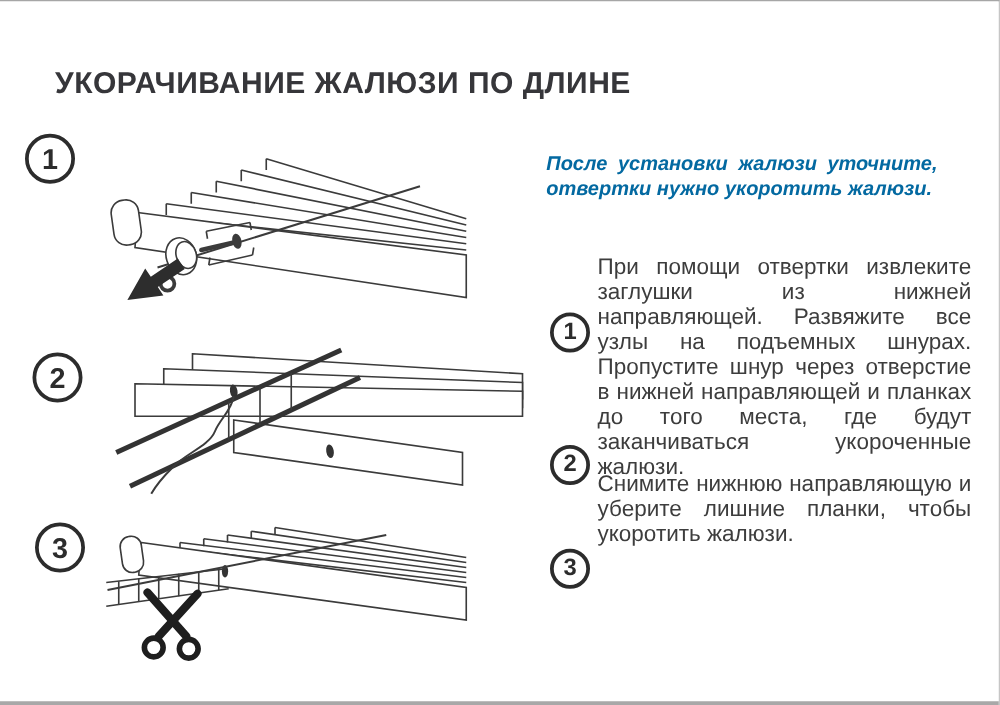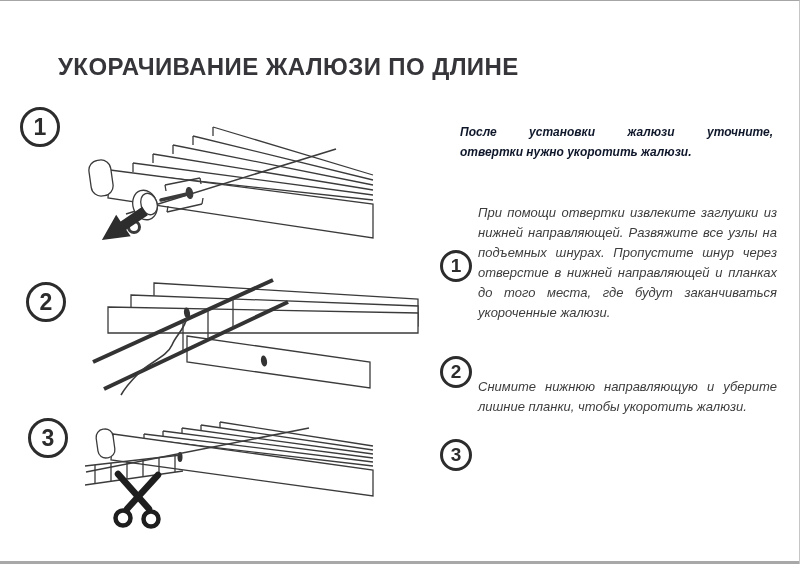--- a/index.html
+++ b/index.html
@@ -9,21 +9,21 @@
     font-family:"Liberation Sans","DejaVu Sans",sans-serif;
     color:#3b3b3b;
     box-sizing:border-box;
     border-top:1px solid #a6a6a6;
     border-right:1px solid #c6c6c6;
   }
   .bottom-edge{
     position:absolute;left:0;bottom:0;width:800px;height:3px;background:#a8a8a8;
   }
   .title{
-    position:absolute;left:58px;top:52px;margin:0;
+    position:absolute;left:44px;top:52px;margin:0;
     font-size:24px;font-weight:700;letter-spacing:.4px;color:#36363a;
     white-space:nowrap;
   }
   .num-circle{
     position:absolute;border:3px solid #2c2c2c;border-radius:50%;
     display:flex;align-items:center;justify-content:center;
     font-weight:700;color:#2c2c2c;background:#fff;box-sizing:border-box;
   }
   .num-left{width:40px;height:40px;font-size:23px;}
   .num-right{width:32px;height:32px;font-size:19px;border-width:3px;}
@@ -32,28 +32,27 @@
   #figno3{left:28px;top:417px;}
   #stepno1{left:440px;top:249px;}
   #stepno2{left:440px;top:355px;}
   #stepno3{left:440px;top:438px;}
   .fig{position:absolute;}
   #fig1{left:88px;top:103px;}
   #fig2{left:88px;top:266px;}
   #fig3{left:83px;top:409px;}
   .intro{
     position:absolute;left:437px;top:121px;width:313px;
-    font-size:12px;line-height:20px;font-weight:700;font-style:italic;
-    color:#0f172a;
-    margin-left:23px;
+    font-size:16px;line-height:20px;font-weight:700;font-style:italic;
+    color:#0369a1;
   }
   .intro .l1{text-align:justify;text-align-last:justify;}
   .step-text{
     position:absolute;left:478px;width:299px;margin:0;
-    font-size:13px;line-height:20px;text-align:justify;color:#3d3d3d;font-style:italic;
+    font-size:18px;line-height:20px;text-align:justify;color:#3d3d3d;
   }
   #steptext1{top:202px;}
   #steptext2{top:376px;}
   #steptext3{top:429px;}
   svg line,svg path,svg polygon,svg rect,svg ellipse,svg circle{vector-effect:non-scaling-stroke;}
 </style>
 </head>
 <body>
 
 <div class="page">

